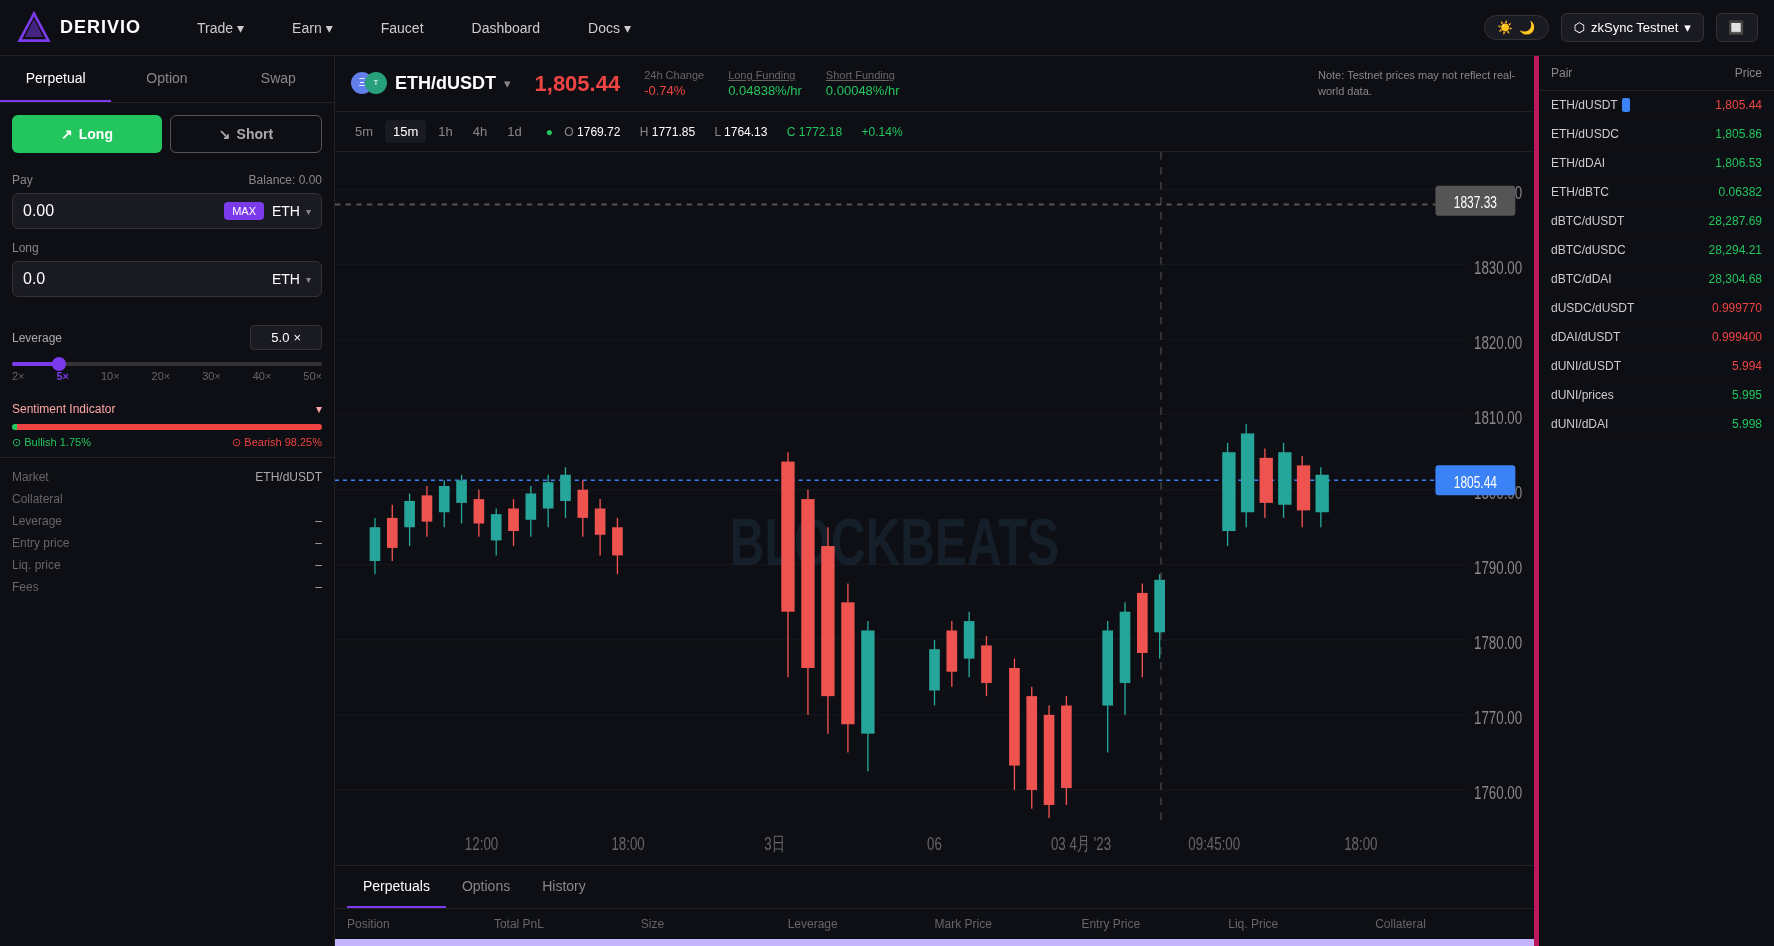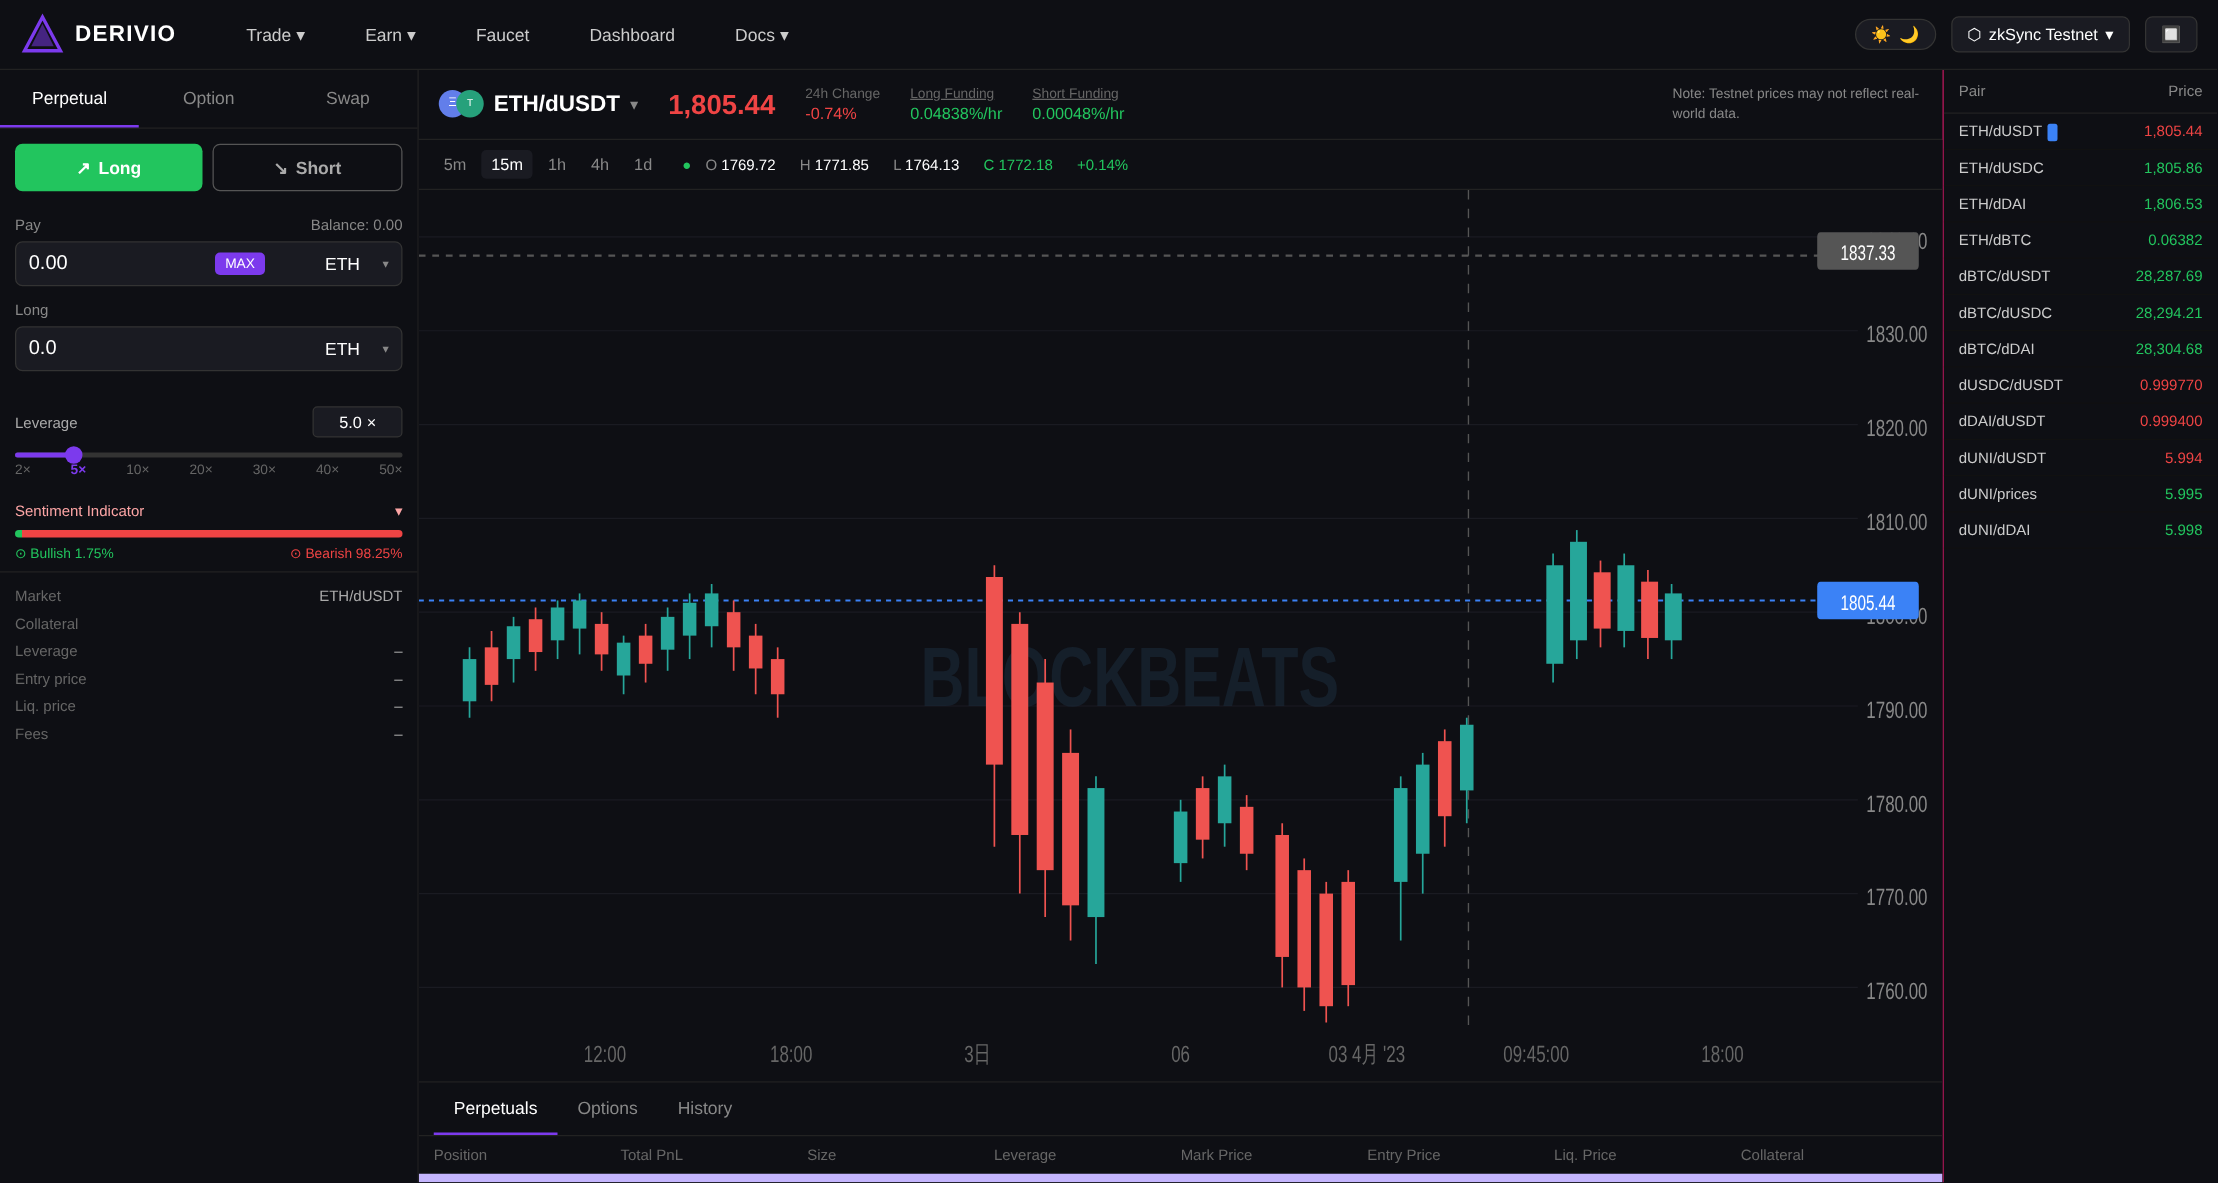--- a/index.html
+++ b/index.html
@@ -29,21 +29,21 @@
     .action-row { display: flex; gap: 8px; padding: 12px; }
     .long-btn { flex: 1; background: #22c55e; border: none; border-radius: 6px; color: #fff; font-size: 14px; font-weight: 600; padding: 10px; cursor: pointer; display: flex; align-items: center; justify-content: center; gap: 6px; }
     .short-btn { flex: 1; background: transparent; border: 1px solid #555; border-radius: 6px; color: #aaa; font-size: 14px; font-weight: 600; padding: 10px; cursor: pointer; display: flex; align-items: center; justify-content: center; gap: 6px; }
 
     
     .form-section { padding: 8px 12px; }
     .field-label { display: flex; justify-content: space-between; color: #888; font-size: 12px; margin-bottom: 6px; }
     .input-row { display: flex; align-items: center; background: #1a1b22; border: 1px solid #333; border-radius: 6px; padding: 8px 10px; margin-bottom: 12px; }
     .input-row input { background: transparent; border: none; color: #fff; font-size: 16px; flex: 1; outline: none; width: 80px; }
     .max-btn { background: #7c3aed; color: #fff; border: none; border-radius: 4px; padding: 3px 8px; font-size: 11px; cursor: pointer; margin-right: 8px; }
-    .token-select { display: flex; align-items: center; gap: 18px; color: #fff; font-size: 14px; cursor: pointer; margin-left: 40px; }
+    .token-select { display: flex; align-items: center; gap: 6px; color: #fff; font-size: 14px; cursor: pointer; }
     .chevron { color: #888; font-size: 10px; }
 
     .leverage-section { padding: 8px 12px; }
     .leverage-row { display: flex; justify-content: space-between; align-items: center; margin-bottom: 8px; }
     .leverage-value { background: #1a1b22; border: 1px solid #333; border-radius: 4px; padding: 4px 20px; font-size: 13px; display: flex; align-items: center; gap: 4px; }
     .slider-container { position: relative; padding: 4px 0; }
     .slider-track { width: 100%; height: 4px; background: #333; border-radius: 2px; position: relative; }
     .slider-fill { width: 15%; height: 100%; background: #7c3aed; border-radius: 2px; }
     .slider-thumb { position: absolute; top: 50%; left: 15%; transform: translate(-50%, -50%); width: 14px; height: 14px; background: #7c3aed; border-radius: 50%; cursor: pointer; }
     .slider-labels { display: flex; justify-content: space-between; margin-top: 4px; color: #666; font-size: 11px; }
@@ -91,21 +91,21 @@
 
     
     .bottom-section { border-top: 1px solid #222; }
     .bottom-tabs { display: flex; padding: 0 12px; border-bottom: 1px solid #222; }
     .bottom-tab { padding: 12px 16px; color: #888; cursor: pointer; font-size: 14px; border-bottom: 2px solid transparent; }
     .bottom-tab.active { color: #fff; border-bottom: 2px solid #7c3aed; }
     .table-header { display: flex; padding: 8px 12px; color: #666; font-size: 12px; border-bottom: 7px solid #c4b5fd; }
     .th { flex: 1; }
 
     
-    .right-panel { width: 220px; background: #0e0f14; border-left: 1px solid #be185d; flex-shrink: 0; overflow-y: auto; }
+    .right-panel { width: 240px; background: #0e0f14; border-left: 5px solid #be185d; flex-shrink: 0; overflow-y: auto; }
     .right-header { display: flex; justify-content: space-between; padding: 10px 12px; border-bottom: 1px solid #222; color: #888; font-size: 12px; }
     .pair-row { display: flex; justify-content: space-between; align-items: center; padding: 7px 12px; border-bottom: 1px solid #111; cursor: pointer; }
     .pair-row .p-name { color: #ccc; font-size: 12px; }
     .pair-row .p-price { font-size: 12px; }
     .pair-row .p-price.red { color: #ef4444; }
     .pair-row .p-price.green { color: #22c55e; }
     .price-badge { background: #3b82f6; color: #fff; padding: 1px 4px; border-radius: 2px; font-size: 11px; margin-left: 4px; }
 
     ::-webkit-scrollbar { width: 4px; }
     ::-webkit-scrollbar-track { background: #111; }

